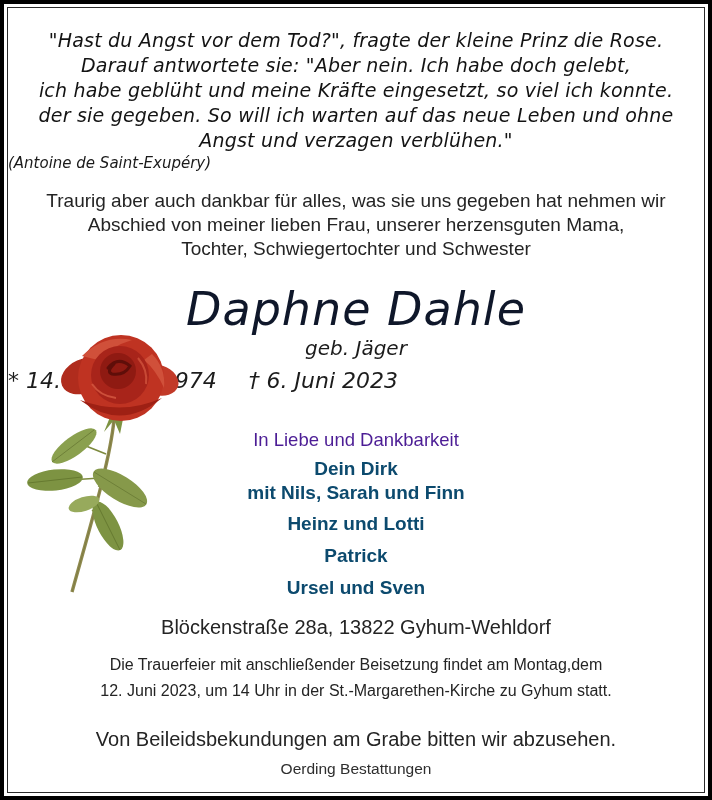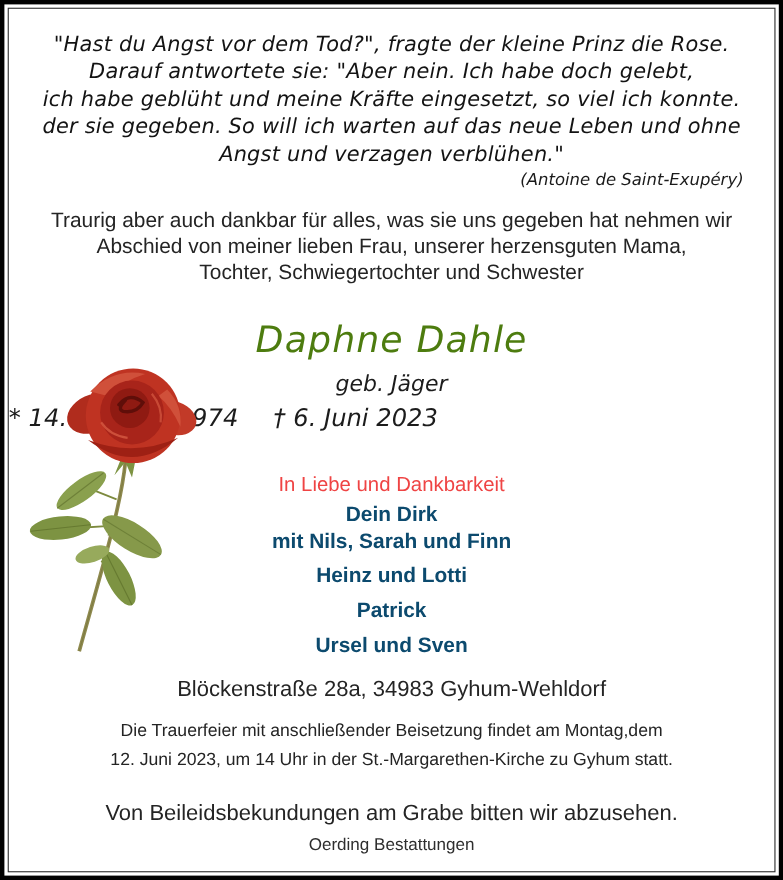--- a/index.html
+++ b/index.html
@@ -9,29 +9,29 @@
   }
   .inner{
     width:100%;height:100%;box-sizing:border-box;
     border:1px solid #2b2b2b;position:relative;overflow:hidden;
     text-align:center;color:#1c1c1c;background:#fff;
   }
   .hand{font-family:"DejaVu Sans",sans-serif;font-style:italic;}
   .bodyf{font-family:"Liberation Sans","DejaVu Sans",sans-serif;}
 
   .quote{padding-top:20px;font-size:19px;line-height:25px;letter-spacing:.2px;color:#131313;}
-  .attribution{font-size:15px;line-height:20px;text-align:right;padding-right:28px;color:#1a1a1a;}
+  .attribution{font-size:15px;line-height:20px;text-align:left;padding-right:28px;color:#1a1a1a;}
 
   .intro{margin-top:16px;font-size:19px;line-height:24px;color:#242424;}
 
-  .name{margin-top:22px;font-size:33px;line-height:52px;color:#4d7c0f;letter-spacing:1px;}
+  .name{margin-top:22px;font-size:46px;line-height:52px;color:#0f172a;letter-spacing:1px;}
   .maiden{font-size:20px;line-height:26px;}
   .dates{margin-top:6px;font-size:22px;line-height:28px;display:flex;justify-content:flex-start;gap:32px;}
 
-  .lead{margin-top:34px;font-size:18.5px;line-height:22px;color:#ef4444;}
+  .lead{margin-top:34px;font-size:18.5px;line-height:22px;color:#4c1d95;}
   .mourners{margin-top:6px;font-size:19px;font-weight:bold;color:#0c4a6e;}
   .m-tight{line-height:24px;}
   .m-sp{margin-top:5px;line-height:27px;}
 
   .address{margin-top:14px;font-size:20px;line-height:24px;color:#242424;}
   .funeral{margin-top:13px;font-size:16px;line-height:26px;color:#242424;}
   .condolence{margin-top:23px;font-size:20px;line-height:25px;color:#242424;}
   .undertaker{margin-top:7px;font-size:15.5px;line-height:20px;color:#2e2e2e;}
 
   .rose{position:absolute;left:12px;top:320px;width:172px;height:272px;pointer-events:none;}
@@ -105,21 +105,21 @@
 
     <div class="lead bodyf">In Liebe und Dankbarkeit</div>
     <div class="mourners bodyf">
       <div class="m-tight">Dein Dirk</div>
       <div class="m-tight">mit Nils, Sarah und Finn</div>
       <div class="m-sp">Heinz und Lotti</div>
       <div class="m-sp">Patrick</div>
       <div class="m-sp">Ursel und Sven</div>
     </div>
 
-    <div class="address bodyf">Blöckenstraße 28a, 34983 Gyhum-Wehldorf</div>
+    <div class="address bodyf">Blöckenstraße 28a, 13822 Gyhum-Wehldorf</div>
 
     <div class="funeral bodyf">
       <div>Die Trauerfeier mit anschließender Beisetzung findet am Montag,dem</div>
       <div>12. Juni 2023, um 14 Uhr in der St.-Margarethen-Kirche zu Gyhum statt.</div>
     </div>
 
     <div class="condolence bodyf">Von Beileidsbekundungen am Grabe bitten wir abzusehen.</div>
 
     <div class="undertaker bodyf">Oerding Bestattungen</div>
 

